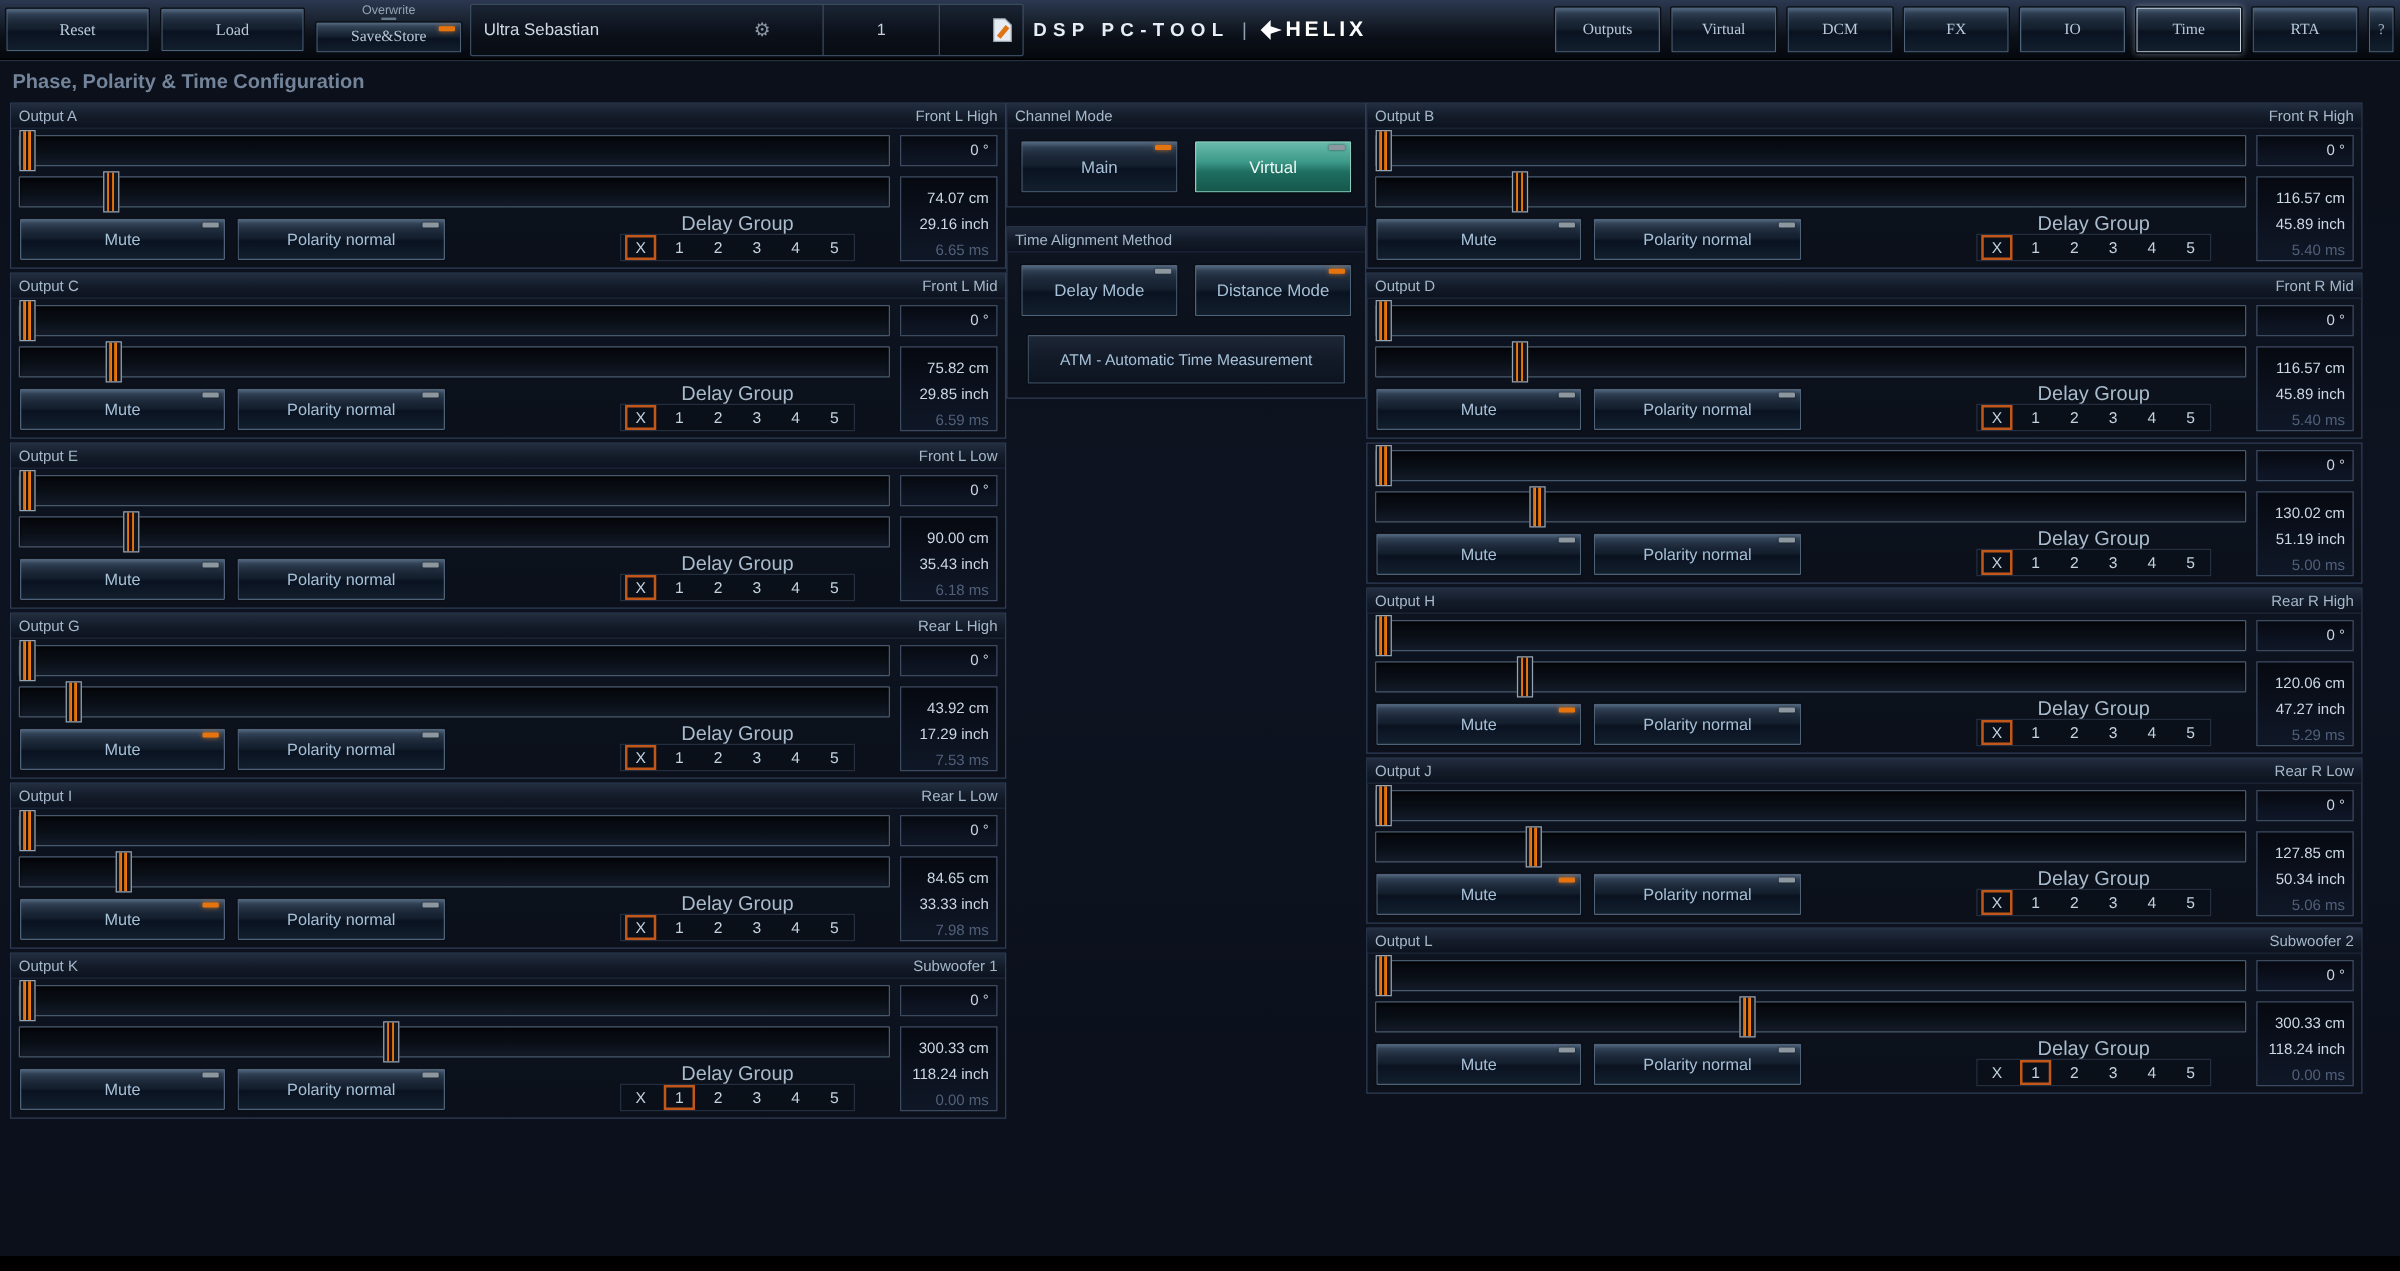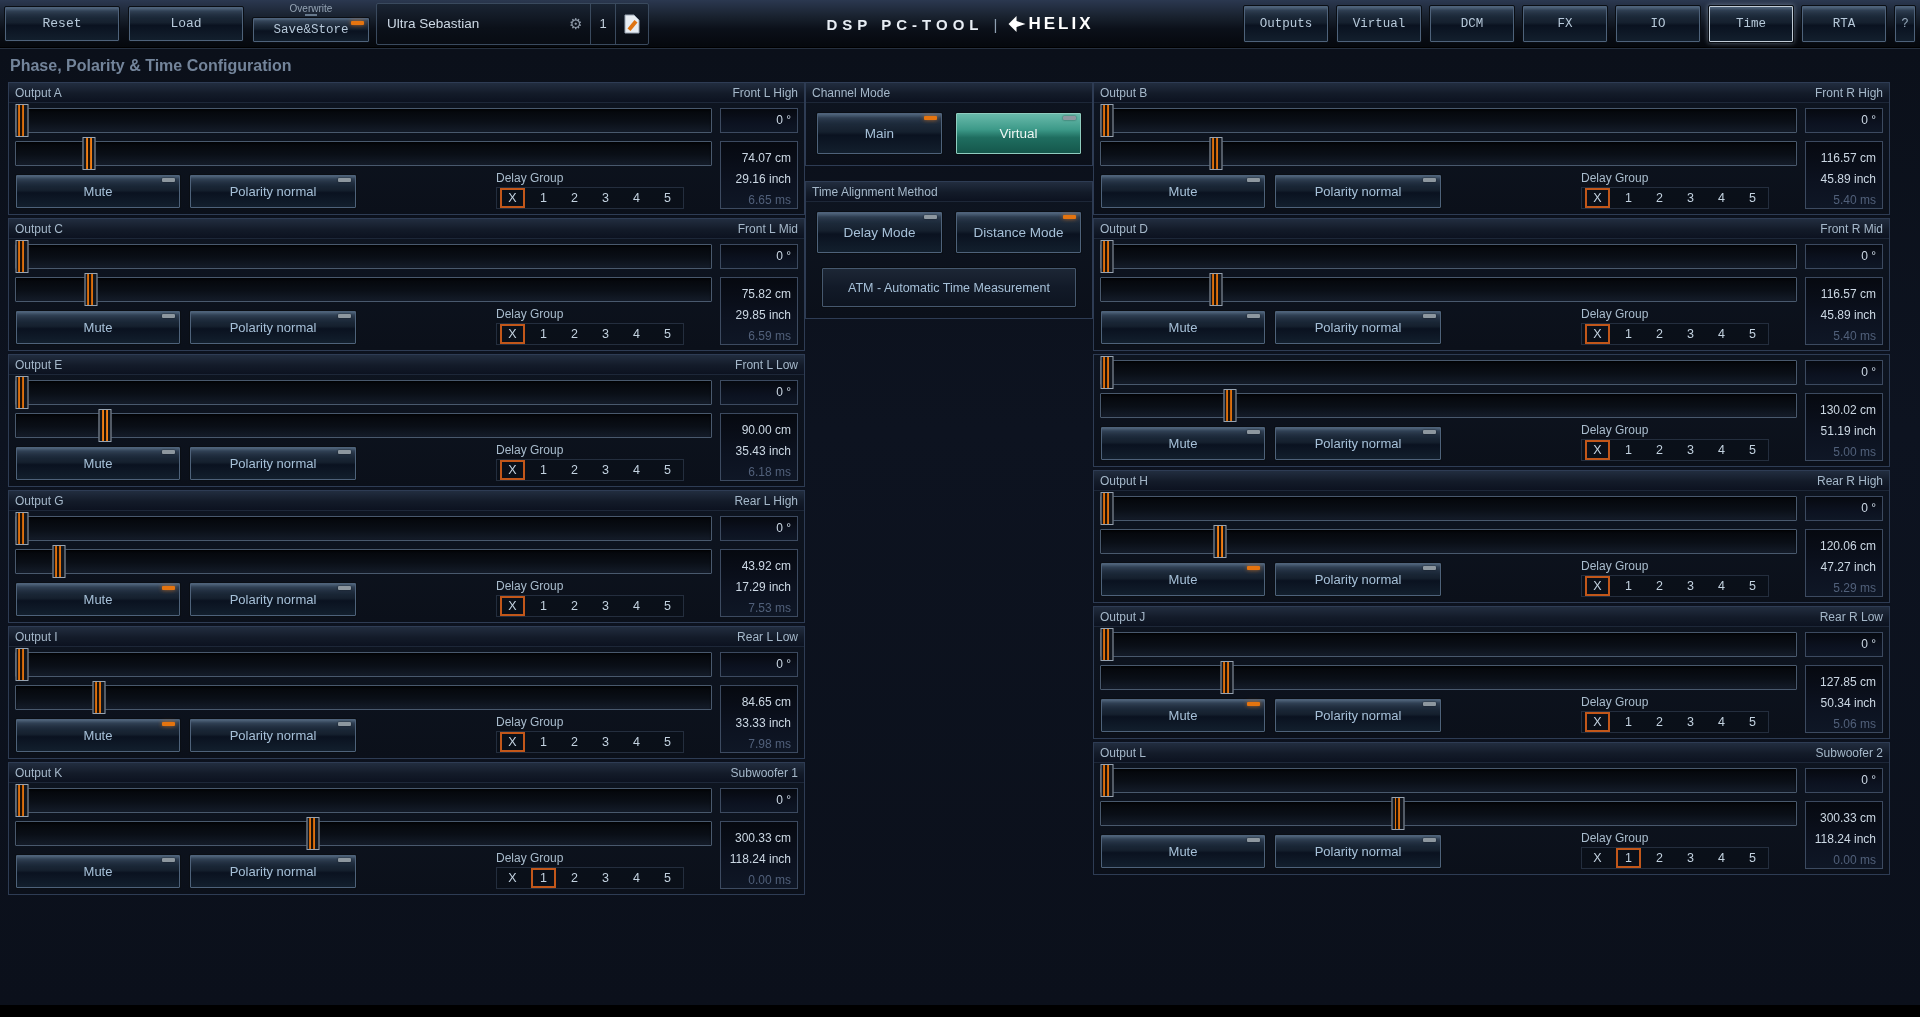--- a/index.html
+++ b/index.html
@@ -11,34 +11,35 @@
     position:relative; height:48px;
     background:linear-gradient(180deg,#2b3850 0%,#19222f 35%,#0b1019 62%,#05080d 100%);
     border-bottom:1px solid #000;
     display:flex; align-items:center; padding:0 4px;
   }
   .tbtn{
     background:linear-gradient(180deg,#44586e 0%,#233143 12%,#15202e 46%,#0a1220 54%,#13202e 100%);
     border:1px solid #0a0e14;
     box-shadow:inset 0 0 0 1px #4e627a, inset 0 10px 10px -8px rgba(160,190,220,.35);
     color:#b7c9da; font-size:13px; border-radius:2px; cursor:pointer;
-    font-family:Liberation Mono, monospace;
+    font-family:Liberation Serif, serif;
     text-align:center;
   }
   .big-btn{ width:116px; height:36px; margin-right:8px; }
   .save-col{ position:relative; width:118px; height:44px; margin-right:6px; }
   .overwrite-row{ display:flex; align-items:center; justify-content:space-between; height:15px; padding:1px 2px;flex-direction:column;}
   .overwrite-label{ font-size:10px; color:#95a4b4; }
   .checkbox{ width:12px; height:12px; border:1px solid #66788c; background:#0a0f18; }
   .save-btn{ position:relative; width:118px; height:26px; font-size:12.5px; }
   .ind{ position:absolute; top:3px; right:5px; width:13px; height:4px; border-radius:1px; background:#8d979f; box-shadow:0 0 2px rgba(0,0,0,.6);}
   .ind.orange{ background:#e5740f; box-shadow:0 0 4px rgba(229,116,15,.7);}
   .preset-box{
     display:flex; align-items:stretch; height:42px; border:1px solid #3a4a5e; border-radius:2px;
     background:linear-gradient(180deg,#1a2433,#0b1019 60%,#080c13);
+    gap:34px;
   }
   .preset-name{ width:190px; display:flex; align-items:center; padding-left:10px; color:#cdd9e5; font-size:13.5px; }
   .preset-sep{ width:1px; background:#3a4a5e; }
   .preset-cell{ display:flex; align-items:center; justify-content:center; padding:0 8px; color:#c4d0dc; font-size:13px; cursor:pointer;}
   .gear{ color:#8d98a6; font-size:15px; padding:0 8px 0 2px; display:flex; align-items:center; cursor:pointer;}
   
   .logo{ position:absolute; left:50%; top:0; height:48px; transform:translateX(-50%);
          display:flex; align-items:center; gap:10px; }
   .logo-app{ color:#e7edf4; font-size:15px; font-weight:bold; letter-spacing:5px; }
   .logo-div{ color:#8fa0b2; font-size:15px; }
@@ -78,21 +79,21 @@
   .dist-value{ grid-column:2; grid-row:2 / 4; padding-top:6px; line-height:21px; }
   .dist-value .ms{ color:#51607a; }
   .btn-row{ grid-column:1; grid-row:3; display:flex; align-items:flex-end; }
   .cbtn{ position:relative; height:35px; display:flex; align-items:center; justify-content:center;
     background:linear-gradient(180deg,#44586e 0%,#233143 12%,#15202e 46%,#0a1220 54%,#13202e 100%);
     border:1px solid #0a0e14; box-shadow:inset 0 0 0 1px #4e627a, inset 0 10px 10px -8px rgba(160,190,220,.35);
     color:#a6c0d8; font-size:13px; border-radius:2px; cursor:pointer; font-family:"Liberation Sans",sans-serif;}
   .mute-btn{ width:166px; margin-right:8px; }
   .pol-btn{ width:168px; }
   .delay-group{ margin-left:auto; margin-right:28px; width:188px; display:flex; flex-direction:column; }
-  .dg-label{ color:#a9bccd; font-size:12px; height:16px; }
+  .dg-label{ color:#a9bccd; font-size:16px; height:16px;text-align:center; }
   .dg-buttons{ display:flex; justify-content:space-between; border:1px solid #242e3e; padding:0 3px;
     background:rgba(10,15,24,.35); height:22px; align-items:center; }
   .dg-btn{ width:25px; height:20px; display:flex; align-items:center; justify-content:center;
     color:#c3d2e0; font-size:12.5px; border:2px solid transparent; cursor:pointer; }
   .dg-btn.selected{ border-color:#c2571a; }
 
   
   .mid-panel{ border:1px solid #2e3c54; background:linear-gradient(180deg,#0e1521,#0b101a); margin-bottom:15px; }
   .mid-body{ padding:9px 10px 10px; }
   .mode-row{ display:flex; gap:12px; }

